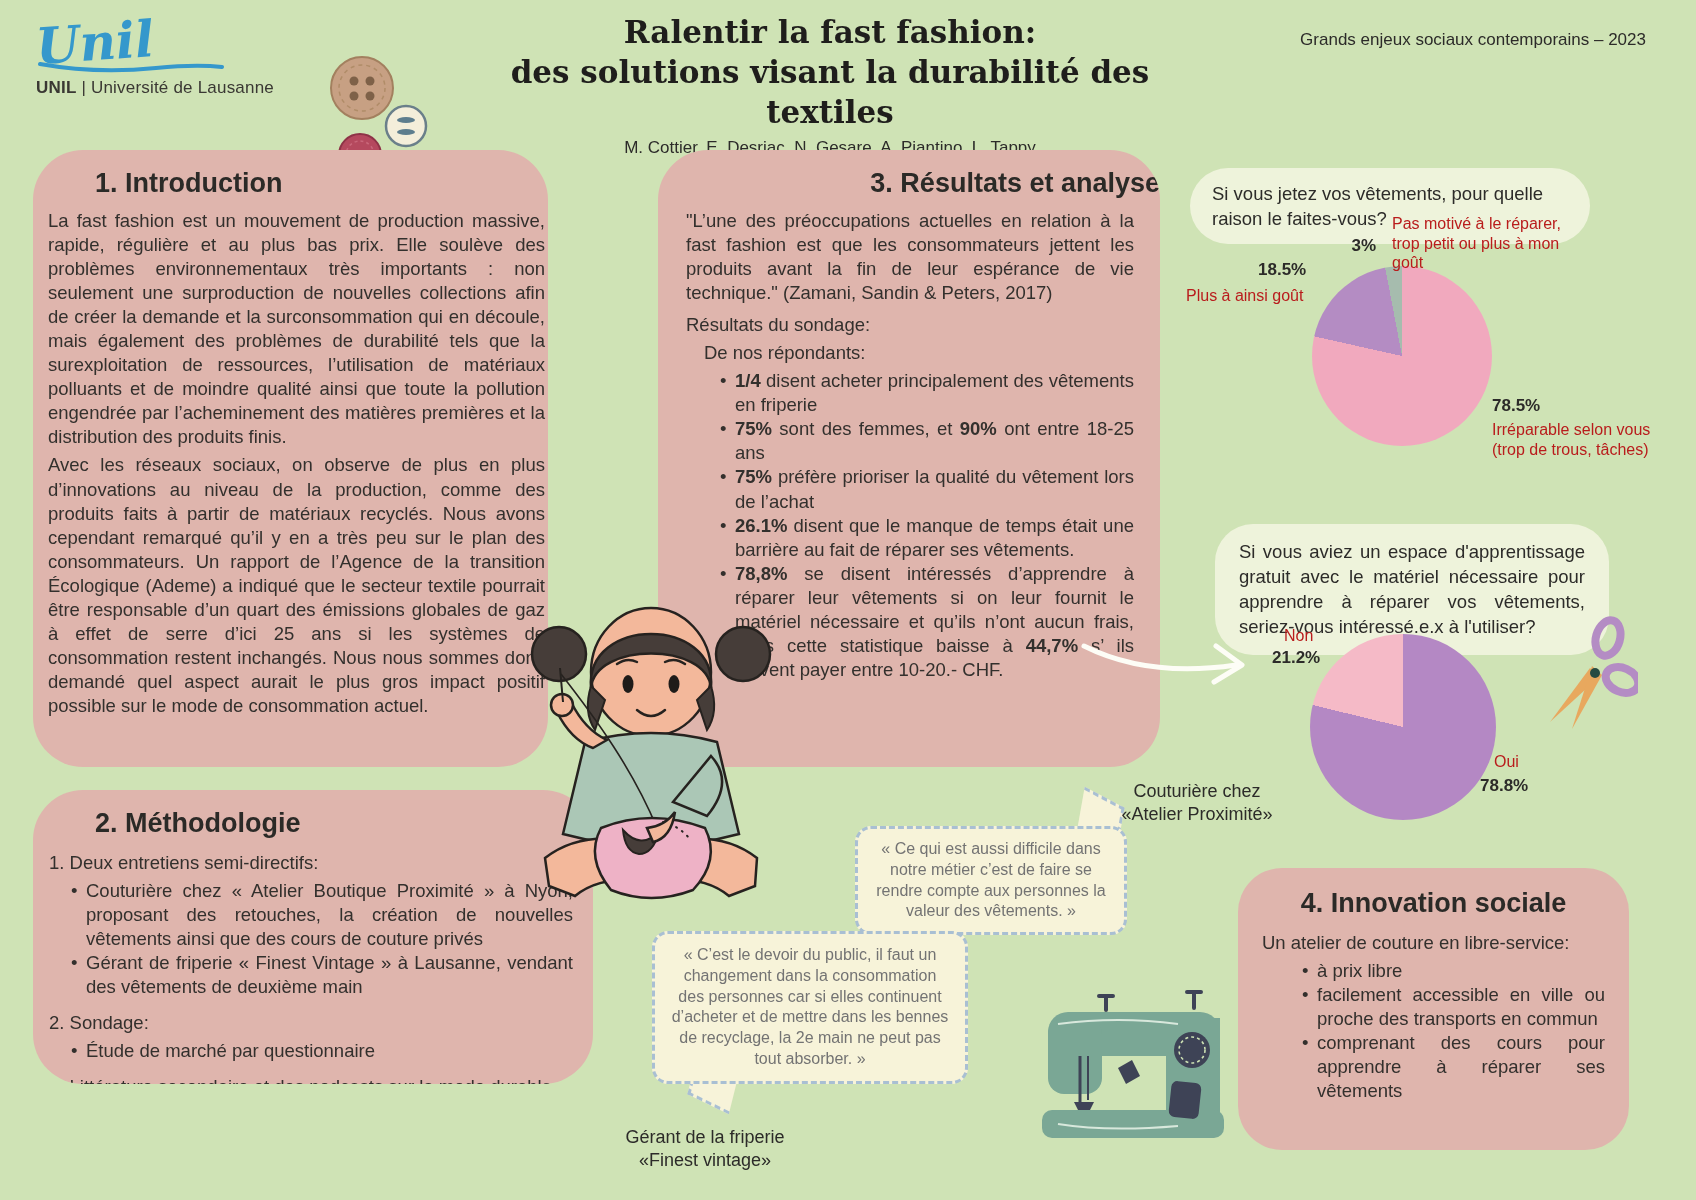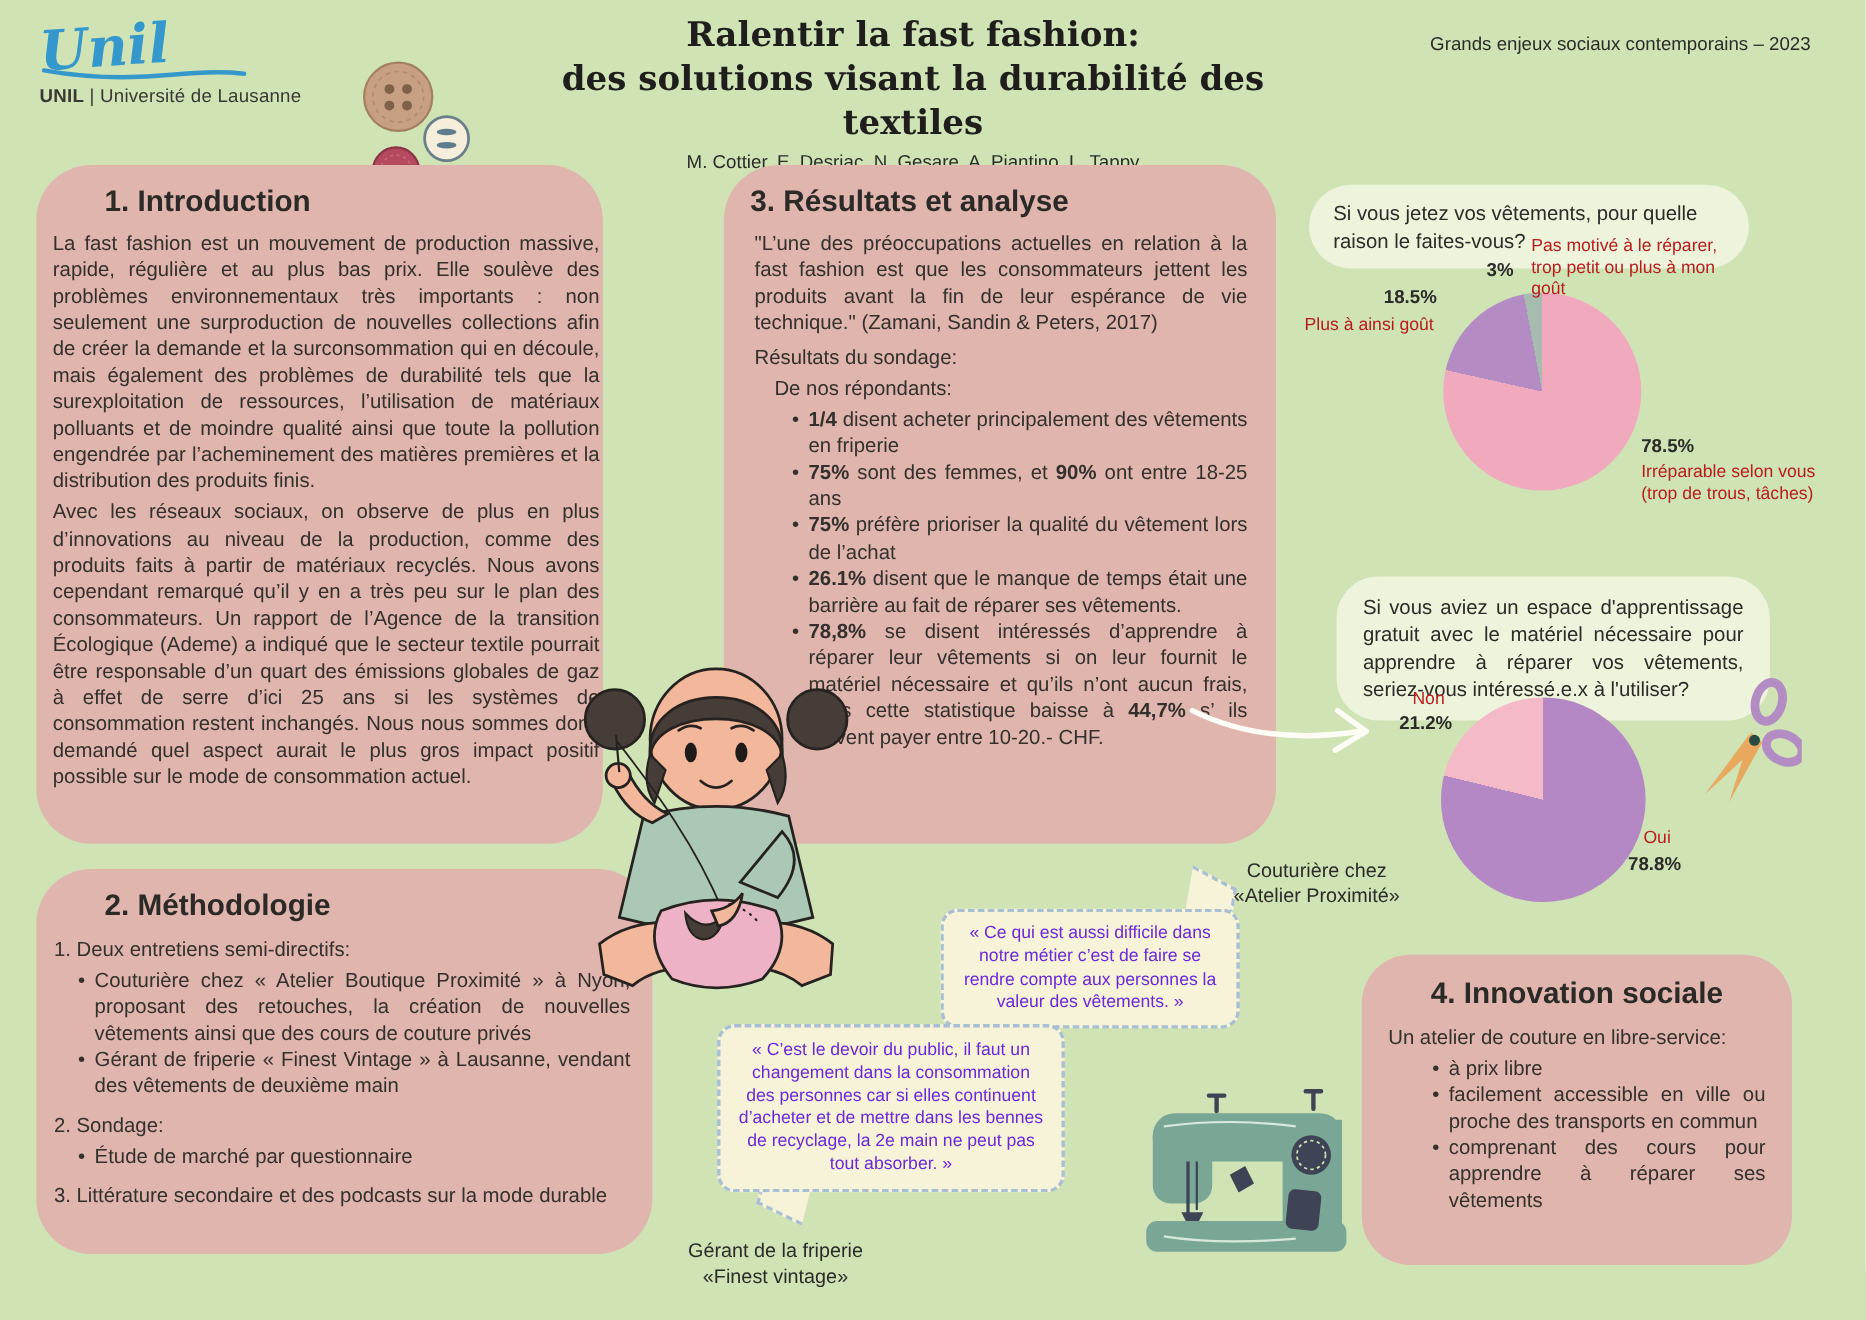--- a/index.html
+++ b/index.html
@@ -22,21 +22,21 @@
   
   .panel{position:absolute; background:#dfb5ad; border-radius:50px; overflow:hidden; color:#33302d;}
   .panel h2{margin:18px 0 10px 62px; font-size:27px; color:#2b2a27;}
   .panel .body{padding:0 16px 12px 16px; font-size:18.5px; line-height:1.3; text-align:justify;}
   .panel p{margin:0 0 4px 0;}
   .panel ul{list-style:none; margin:0 0 6px 0; padding:0 0 0 22px;}
   .panel li{position:relative; padding-left:15px; margin:0;}
   .panel li::before{content:"•"; position:absolute; left:0; top:0;}
   #box-intro{left:33px; top:150px; width:515px; height:617px;}
   #box-intro .body{padding:0 3px 10px 15px;}
-  #box-methodo{left:33px; top:790px; width:560px; height:350px;}
+  #box-methodo{left:33px; top:790px; width:560px; height:294px;}
   #box-methodo .body{padding:0 20px 10px 16px;}
   #box-methodo p.num{margin-top:12px;}
   #box-results{left:658px; top:150px; width:502px; height:617px;}
   #box-results .body{padding:0 26px 10px 28px;}
   #box-results .lead2{margin-left:18px;}
   #box-results ul{padding-left:34px;}
   #box-innovation{left:1238px; top:868px; width:391px; height:282px; border-radius:44px;}
   #box-innovation h2{margin:20px 0 12px 0; text-align:center;}
   #box-innovation .body{padding:0 24px 10px 24px;}
   #box-innovation ul{padding-left:40px;}
@@ -46,21 +46,21 @@
   #q-bubble-1{left:1190px; top:126px; width:400px; padding:13px 22px; box-sizing:border-box;}
   #q-bubble-2{left:1215px; top:482px; width:394px; padding:15px 24px; box-sizing:border-box; text-align:justify;}
   .pie{position:absolute; border-radius:50%;}
   #pie-1{left:1312px; top:266px; width:180px; height:180px;}
   #pie-2{left:1310px; top:634px; width:186px; height:186px;}
   .pie-label{position:absolute; font-size:16px; line-height:1.22; color:#b91c1c;}
   .pie-pct{position:absolute; font-size:17px; font-weight:bold; color:#2c2b29;}
 
   
   .quote-bubble{position:absolute; background:#f7f3d9; border:3px dashed #a9bfd3; border-radius:16px;
-    font-size:16px; line-height:1.3; text-align:center; color:#6d28d9; box-sizing:border-box; z-index:3;}
+    font-size:16px; line-height:1.3; text-align:center; color:#737373; box-sizing:border-box; z-index:3;}
   .quote-tail{position:absolute; background:#f7f3d9; z-index:2;}
   #quote-tail-1{left:1078px; top:798px; width:42px; height:42px; border-top:3px dashed #a9bfd3; border-right:3px dashed #a9bfd3; transform:rotate(28deg) skewX(18deg);}
   #quote-tail-2{left:692px; top:1052px; width:42px; height:50px; border-left:3px dashed #a9bfd3; border-bottom:3px dashed #a9bfd3; transform:rotate(14deg) skewY(12deg);}
   #quote-bubble-1{left:855px; top:826px; width:272px; padding:10px 14px;}
   #quote-bubble-2{left:652px; top:931px; width:316px; padding:11px 16px;}
   .attribution{position:absolute; font-size:18px; line-height:1.25; text-align:center; color:#2c2b29; z-index:4;}
   #attribution-1{left:1108px; top:780px; width:178px;}
   #attribution-2{left:598px; top:1126px; width:214px;}
 
   .illu{position:absolute;}
@@ -122,21 +122,21 @@
       </ul>
       <p class="num">2. Sondage:</p>
       <ul>
         <li>Étude de marché par questionnaire</li>
       </ul>
       <p class="num">3. Littérature secondaire et des podcasts sur la mode durable</p>
     </div>
   </div>
 
   <div class="panel" id="box-results">
-    <h2 style="margin-left:24px;">3. Résultats et analyse</h2>
+    <h2 style="margin-left:62px;text-align:right;">3. Résultats et analyse</h2>
     <div class="body">
       <p>"L’une des préoccupations actuelles en relation à la fast fashion est que les consommateurs jettent les produits avant la fin de leur espérance de vie technique." (Zamani, Sandin &amp; Peters, 2017)</p>
       <p style="margin-top:8px;">Résultats du sondage:</p>
       <p class="lead2">De nos répondants:</p>
       <ul>
         <li><b>1/4</b><span> disent acheter principalement des vêtements en friperie</span></li>
         <li><b>75%</b><span> sont des femmes, et </span><b>90%</b><span> ont entre 18-25 ans</span></li>
         <li><b>75%</b><span> préfère prioriser la qualité du vêtement lors de l’achat</span></li>
         <li><b>26.1%</b><span> disent que le manque de temps était une barrière au fait de réparer ses vêtements.</span></li>
         <li><b>78,8%</b><span> se disent intéressés d’apprendre à réparer leur vêtements si on leur fournit le matériel nécessaire et qu’ils n’ont aucun frais, mais cette statistique baisse à </span><b>44,7%</b><span> s’ ils doivent payer entre 10-20.- CHF.</span></li>

